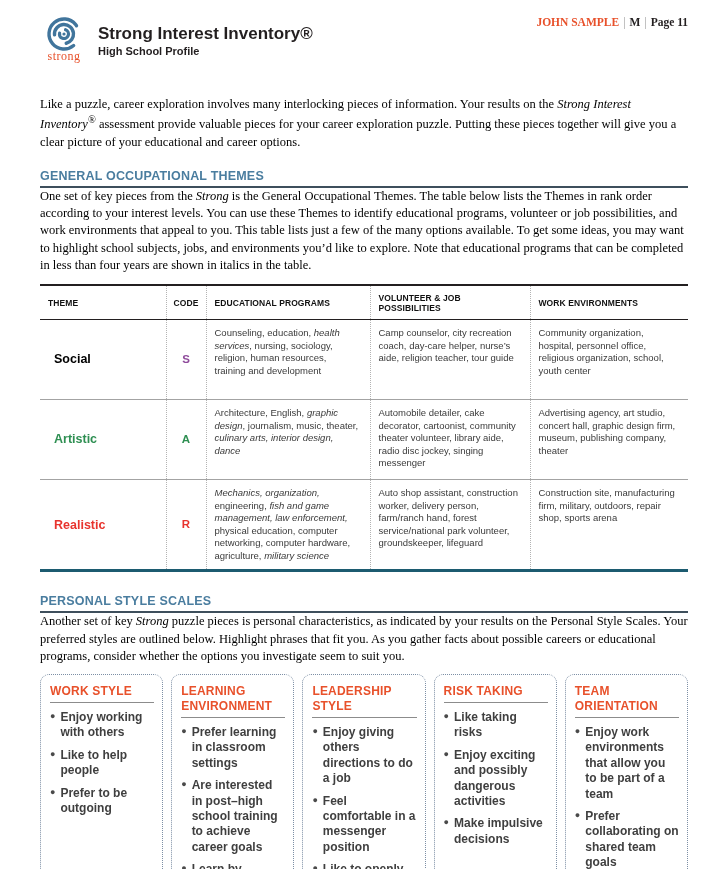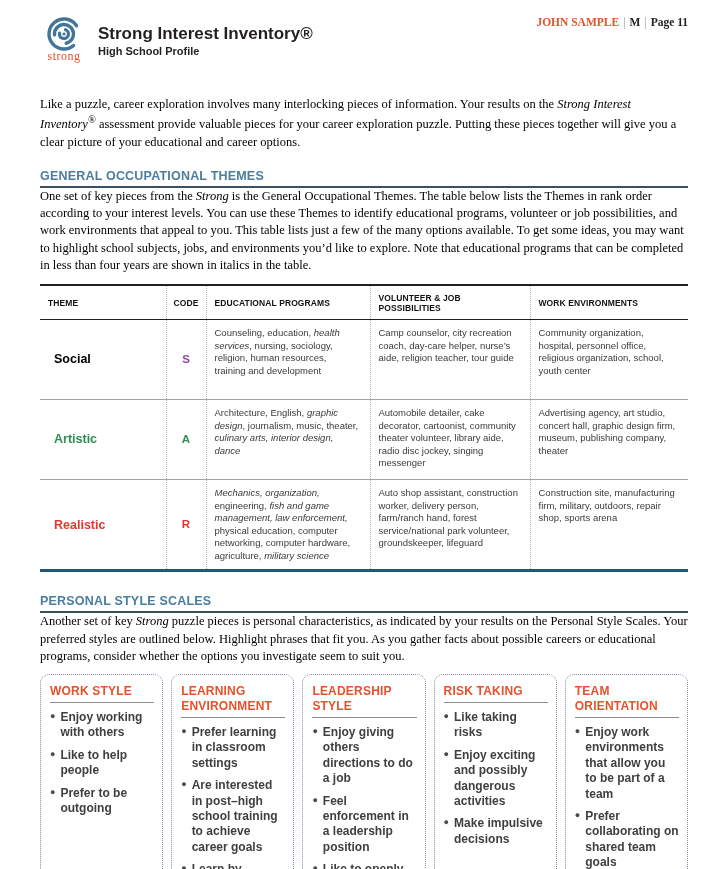--- a/index.html
+++ b/index.html
@@ -202,21 +202,21 @@
 
     <div class="style-box">
       <h3>LEADERSHIP STYLE</h3>
       <ul>
         <li>
             <span class="bullet">●</span>
             <span class="item-text">Enjoy giving others directions to do a job</span>
           </li>
         <li>
             <span class="bullet">●</span>
-            <span class="item-text">Feel enforcement in a leadership position</span>
+            <span class="item-text">Feel comfortable in a messenger position</span>
           </li>
         <li>
             <span class="bullet">●</span>
             <span class="item-text">Like to openly express opinions and be persuasive</span>
           </li>
       </ul>
     </div>
 
     <div class="style-box">
       <h3>RISK TAKING</h3>

